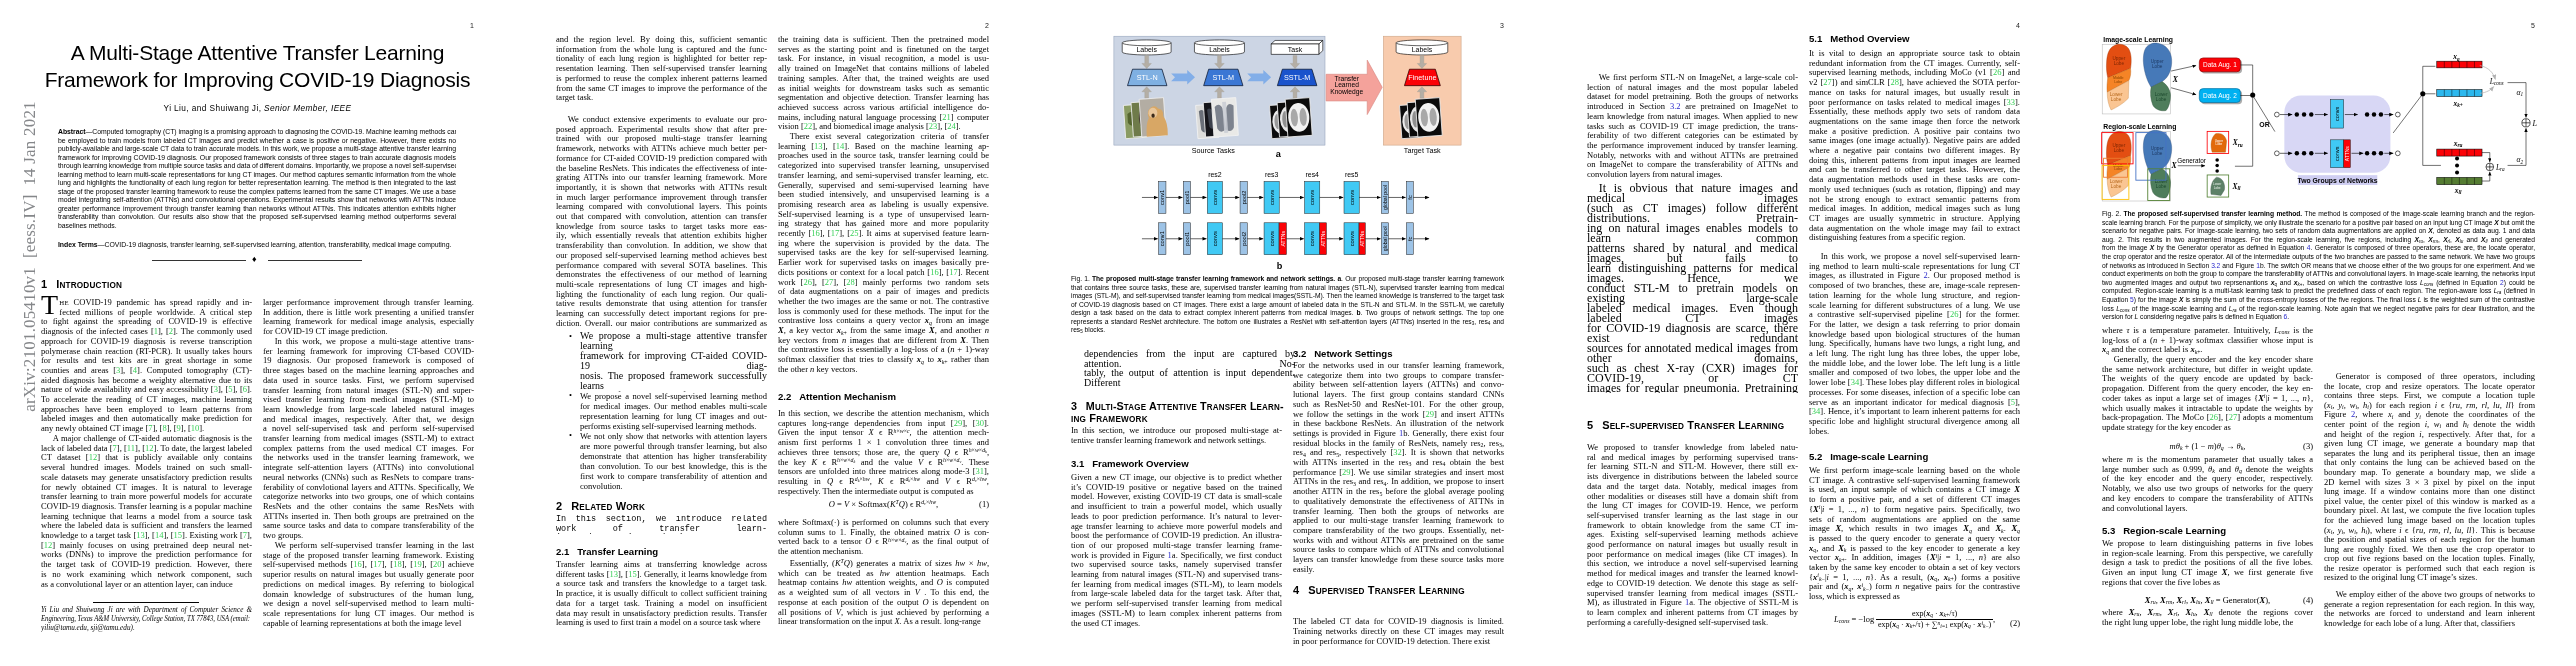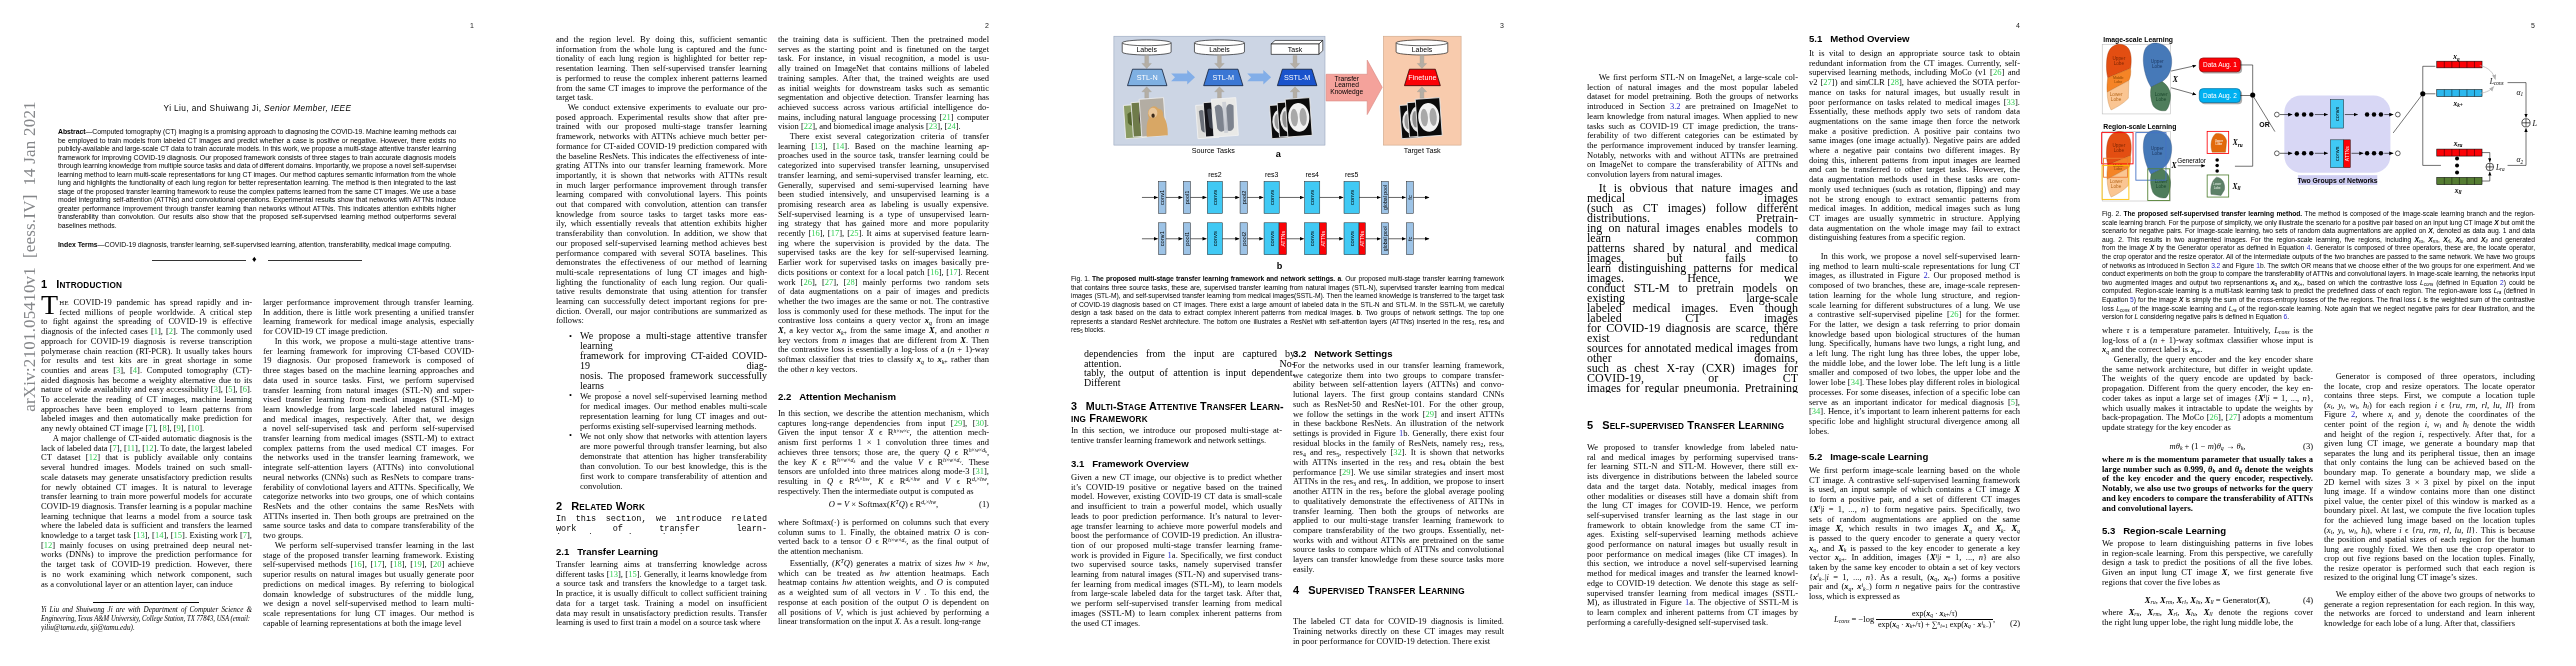--- a/index.html
+++ b/index.html
@@ -24,20 +24,21 @@
 sub{font-size:69%;vertical-align:baseline;position:relative;top:0.25em;line-height:0}
 sup{font-size:69%;vertical-align:baseline;position:relative;top:-0.45em;line-height:0}
 .hesc{font-size:6.8px;letter-spacing:0.3px}
 .figsvg{position:absolute}
 i b, b i{font-weight:bold}
 </style></head><body>
 <div id="doc">
 <div class="pg" style="left:0px">
 <div class="pn" style="top:22px">1</div>
 <div style="position:absolute;left:-137px;top:247px;width:333px;height:19px;transform:rotate(-90deg);font:17px 'Liberation Serif',serif;color:#85878a;text-align:center;letter-spacing:0.2px">arXiv:2101.05410v1&nbsp; [eess.IV]&nbsp; 14 Jan 2021</div>
+<div style="position:absolute;left:41px;top:40px;width:433px;text-align:center;font-family:'Liberation Sans',sans-serif;font-size:21px;line-height:26.5px;letter-spacing:-0.2px">A Multi-Stage Attentive Transfer Learning<br>Framework for Improving COVID-19 Diagnosis</div>
 <div style="position:absolute;left:41px;top:103px;width:433px;text-align:center;font-family:'Liberation Sans',sans-serif;font-size:8.3px;letter-spacing:0.4px">Yi Liu, and Shuiwang Ji, <i>Senior Member, IEEE</i></div>
 <div class="cap" style="left:58px;top:128px;width:398px;height:102px;font-size:6.9px;line-height:8.5px;">
         <div style="white-space:nowrap;transform:scaleX(0.9941);transform-origin:0 0;"><b>Abstract</b>—Computed tomography (CT) imaging is a promising approach to diagnosing the COVID-19. Machine learning methods can</div>
         <div>be employed to train models from labeled CT images and predict whether a case is positive or negative. However, there exists no</div>
         <div>publicly-available and large-scale CT data to train accurate models. In this work, we propose a multi-stage attentive transfer learning</div>
         <div>framework for improving COVID-19 diagnosis. Our proposed framework consists of three stages to train accurate diagnosis models</div>
         <div style="white-space:nowrap;transform:scaleX(0.9967);transform-origin:0 0;">through learning knowledge from multiple source tasks and data of different domains. Importantly, we propose a novel self-supervised</div>
         <div>learning method to learn multi-scale representations for lung CT images. Our method captures semantic information from the whole</div>
         <div>lung and highlights the functionality of each lung region for better representation learning. The method is then integrated to the last</div>
         <div>stage of the proposed transfer learning framework to reuse the complex patterns learned from the same CT images. We use a base</div>
@@ -124,39 +125,39 @@
         <div>ATTNs inserted in. Then both groups are pretrained on the</div>
         <div>same source tasks and data to compare transferability of the</div>
         <div class="e">two groups.</div>
       </div>
 <div class="par" style="left:263px;top:541px;width:211px;height:87px;font-size:8.5px;line-height:9.7px;">
         <div style="text-indent:11.7px;">We perform self-supervised transfer learning in the last</div>
         <div>stage of the proposed transfer learning framework. Existing</div>
         <div>self-supervised methods [<g>16</g>], [<g>17</g>], [<g>18</g>], [<g>19</g>], [<g>20</g>] achieve</div>
         <div>superior results on natural images but usually generate poor</div>
         <div>predictions on medical images. By referring to biological</div>
-        <div>domain knowledge of substructures of the middle lung,</div>
+        <div>domain knowledge of substructures of the human lung,</div>
         <div>we design a novel self-supervised method to learn multi-</div>
         <div>scale representations for lung CT images. Our method is</div>
         <div class="e">capable of learning representations at both the image level</div>
       </div>
 </div>
 <div class="pg" style="left:515px">
 <div class="pn" style="top:22px">2</div>
 <div class="par" style="left:41px;top:35px;width:211px;height:68px;font-size:8.5px;line-height:9.7px;">
         <div>and the region level. By doing this, sufficient semantic</div>
         <div>information from the whole lung is captured and the func-</div>
         <div>tionality of each lung region is highlighted for better rep-</div>
         <div>resentation learning. Then self-supervised transfer learning</div>
         <div>is performed to reuse the complex inherent patterns learned</div>
         <div>from the same CT images to improve the performance of the</div>
         <div class="e">target task.</div>
       </div>
 <div class="par" style="left:41px;top:103px;width:211px;height:223px;font-size:8.5px;line-height:9.7px;">
-        <div style="text-indent:11.7px;">We conduct extensive experiments to evaluate our pro-</div>
+        <div style="text-indent:11.7px;margin-top:12px;">We conduct extensive experiments to evaluate our pro-</div>
         <div>posed approach. Experimental results show that after pre-</div>
         <div>trained with our proposed multi-stage transfer learning</div>
         <div>framework, networks with ATTNs achieve much better per-</div>
         <div>formance for CT-aided COVID-19 prediction compared with</div>
         <div>the baseline ResNets. This indicates the effectiveness of inte-</div>
         <div>grating ATTNs into our transfer learning framework. More</div>
         <div>importantly, it is shown that networks with ATTNs result</div>
         <div>in much larger performance improvement through transfer</div>
         <div>learning compared with convolutional layers. This points</div>
         <div>out that compared with convolution, attention can transfer</div>
@@ -678,21 +679,21 @@
         <div style="text-indent:11.7px;">Generally, the query encoder and the key encoder share</div>
         <div>the same network architecture, but differ in weight update.</div>
         <div>The weights of the query encode are updated by back-</div>
         <div>propagation. Different from the query encoder, the key en-</div>
         <div>coder takes as input a large set of images {<b><i>X</i></b><sup><i>i</i></sup>|<i>i</i> = 1, ..., <i>n</i>},</div>
         <div>which usually makes it intractable to update the weights by</div>
         <div>back-propagation. The MoCo [<g>26</g>], [<g>27</g>] adopts a momentum</div>
         <div class="e">update strategy for the key encoder as</div>
       </div>
 <div class="eq" style="left:41px;top:441px;width:211px"><span><i>mθ<sub>k</sub></i> + (1 − <i>m</i>)<i>θ<sub>q</sub></i> → <i>θ<sub>k</sub></i>,</span><span class="eqn">(3)</span></div>
-<div class="par" style="left:41px;top:455px;width:211px;height:58px;font-size:8.5px;line-height:9.7px;font-weight:bold;">
+<div class="par" style="left:41px;top:455px;width:211px;height:58px;font-size:8.5px;line-height:9.7px;">
         <div>where <i>m</i> is the momentum parameter that usually takes a</div>
         <div>large number such as 0.999, <i>θ<sub>k</sub></i> and <i>θ<sub>q</sub></i> denote the weights</div>
         <div>of the key encoder and the query encoder, respectively.</div>
         <div>Notably, we also use two groups of networks for the query</div>
         <div>and key encoders to compare the transferability of ATTNs</div>
         <div class="e">and convolutional layers.</div>
       </div>
 <div class="h2" style="left:41px;top:526px"><span style="margin-right:7.8px">5.3</span>Region-scale Learning</div>
 <div class="par" style="left:41px;top:539px;width:211px;height:48px;font-size:8.5px;line-height:9.7px;">
         <div>We propose to learn distinguishing patterns in five lobes</div>

